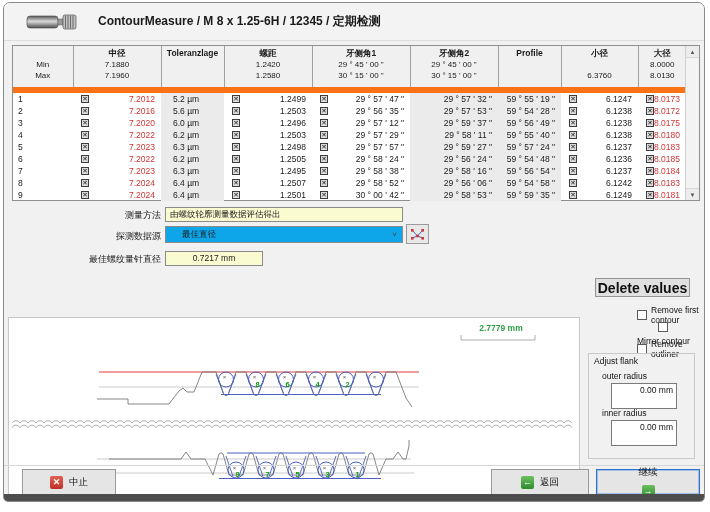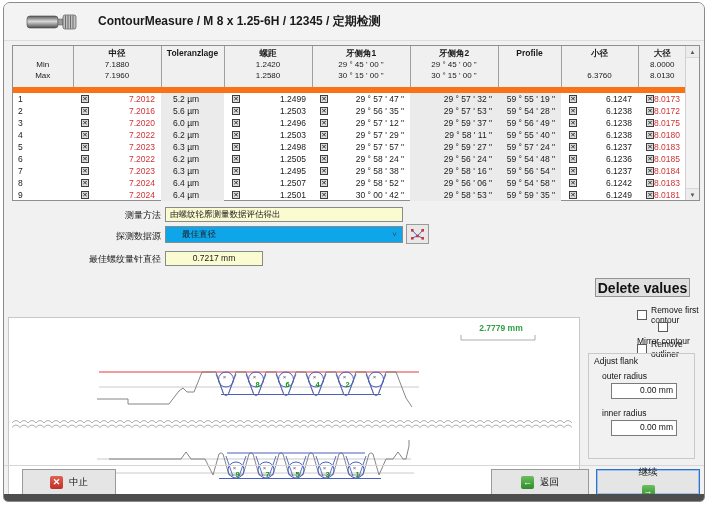--- a/index.html
+++ b/index.html
@@ -48,21 +48,21 @@
   
   .panel { position:absolute; left:578px; top:266px; width:119px; height:196px; background:#f1f1f1; }
   .del-btn { position:absolute; left:13px; top:9px; width:95px; height:19px; background:#e0e0e0;
              border:1px solid #949494; font-size:14px; font-weight:bold; color:#111;
              display:flex; align-items:center; justify-content:center; }
   .p-check { position:absolute; left:10px; display:flex; align-items:center; gap:4px; font-size:8.5px; color:#111;padding-left:45px; }
   .p-box { width:10px; height:10px; background:#fff; border:1px solid #5a5a5a; flex:0 0 auto; }
   .groupbox { position:absolute; left:6px; top:84px; width:107px; height:106px; border:1px solid #c9c9c9; }
   .g-label { position:absolute; left:5px; top:2px; font-size:8.5px; color:#111; }
   .g-sub   { position:absolute; left:13px; font-size:8.5px; color:#111; }
-  .g-input { position:absolute; left:22px; width:66px; height:16px; background:#fff; border:1px solid #7a7a7a;
+  .g-input { position:absolute; left:22px; width:66px; height:26px; background:#fff; border:1px solid #7a7a7a;
              font-size:8.5px; line-height:13px; text-align:right; padding-right:3px; color:#111; }
   
   .foot-sep { position:absolute; left:0; right:0; top:462px; border-top:1px solid #d6d6d6; }
   .fbtn { position:absolute; top:466px; height:26px; background:#e5e5e5; border:1px solid #9a9a9a;
           font-size:9.5px; color:#111; display:flex; align-items:center; justify-content:center; gap:6px; }
   .fbtn-focus { border:1px solid #2f73c9; box-shadow:inset 0 0 0 1px #9dbfe8; }
   .ico-sq { width:13px; height:13px; border-radius:2px; color:#fff; font-size:9px; font-weight:bold;
             line-height:13px; text-align:center; flex:0 0 auto; }
   .ico-abort { background:linear-gradient(#e06050,#c03028); }
   .ico-green { background:linear-gradient(#6cbf5e,#2e8b2e); }

